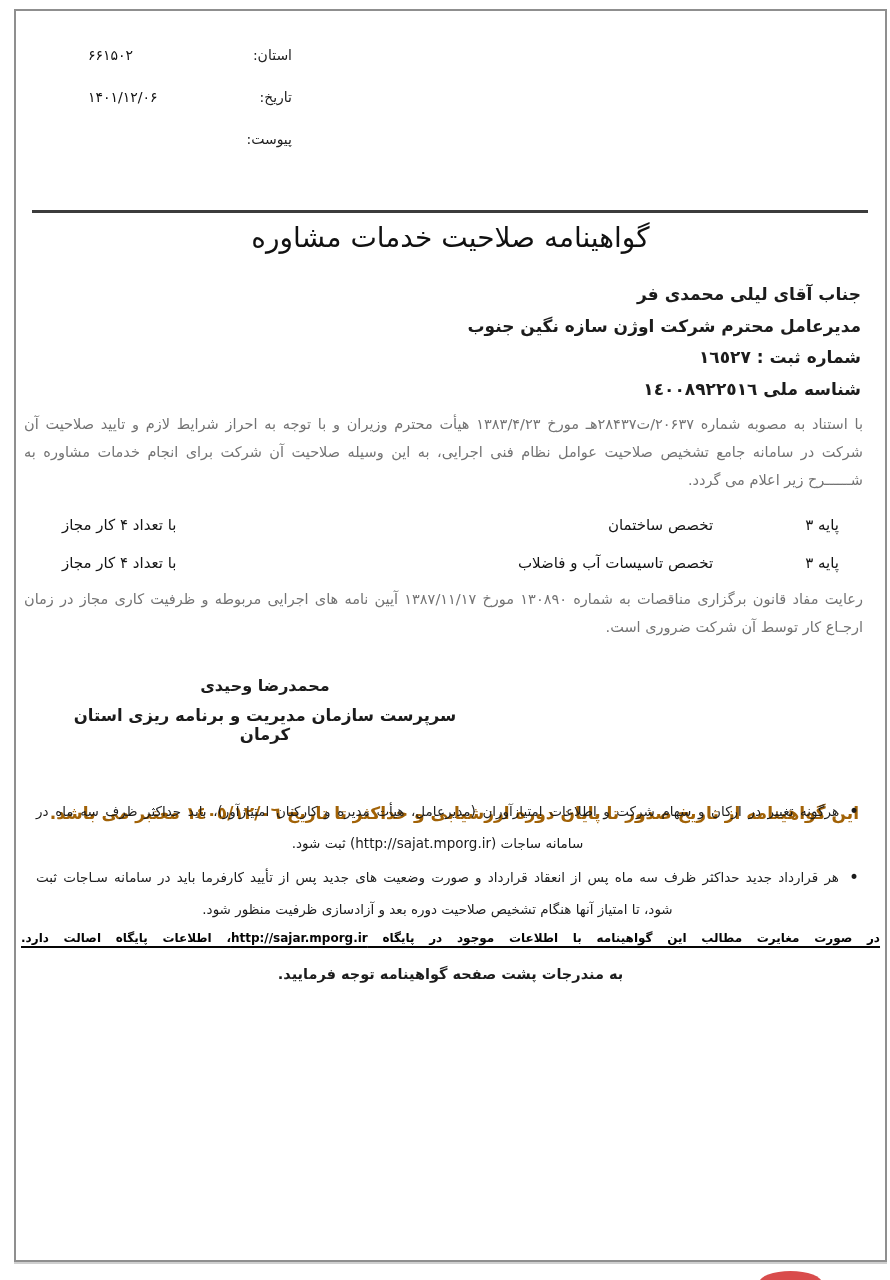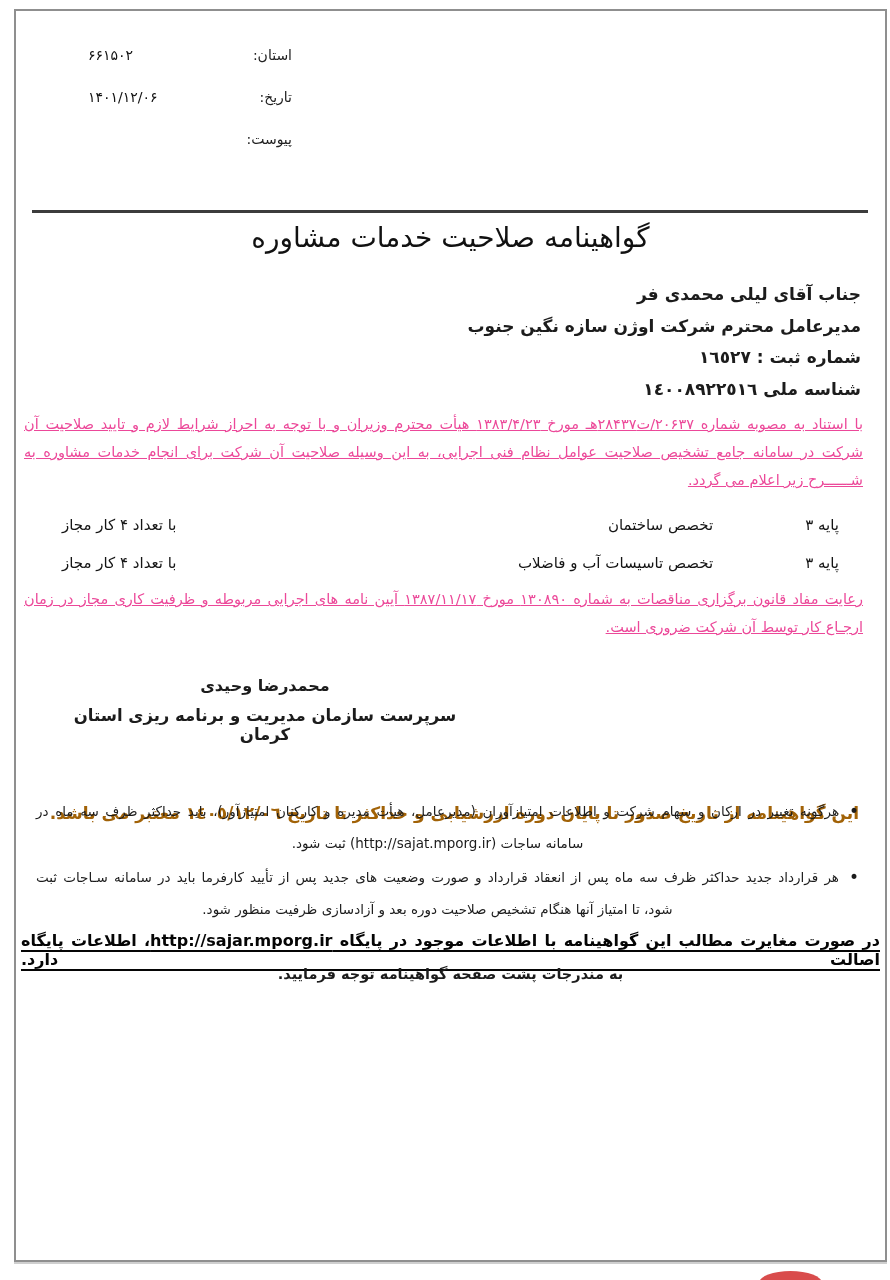--- a/index.html
+++ b/index.html
@@ -33,21 +33,21 @@
 
   .divider{top:199px;left:16px;width:836px;height:3px;background:#3c3c3c;}
 
   .cert-title{top:210px;left:0;width:100%;text-align:center;
               font-size:28px;font-weight:400;color:#111;}
 
   .recipient{top:268px;right:24px;left:24px;text-align:right;
              font-weight:bold;font-size:17px;line-height:31.5px;}
 
   .para{font-size:14.5px;line-height:28px;text-align:justify;
-        text-justify:inter-word;color:#ec4899;text-decoration:underline;}
+        text-justify:inter-word;color:#737373;}
   .intro-para{top:399px;right:22px;left:8px;}
   .law-para{top:574px;right:22px;left:8px;}
 
   .qual-row{display:flex;align-items:baseline;direction:rtl;
             right:46px;left:46px;font-size:15px;color:#141414;}
   .qual-row-1{top:505px;}
   .qual-row-2{top:543px;}
   .qual-grade{white-space:nowrap;}
   .qual-spec{margin-right:92px;white-space:nowrap;}
   .qual-cap{margin-right:auto;white-space:nowrap;}
@@ -59,21 +59,21 @@
   .validity{top:792px;right:26px;left:26px;text-align:right;
             font-weight:bold;font-size:17px;color:#a16207;}
 
   .notes{top:789px;right:16px;left:20px;}
   .note{display:flex;direction:rtl;margin-bottom:11px;}
   .note-marker{width:30px;font-size:17px;line-height:23px;text-align:center;flex:0 0 30px;}
   .note-body{flex:1;}
   .note-line1{font-size:13.5px;line-height:23px;text-align:justify;text-align-last:justify;}
   .note-line2{font-size:13.5px;line-height:23px;text-align:center;margin-top:9px;}
 
-  .disclaimer{top:920px;right:5px;left:5px;font-weight:bold;font-size:16px;
+  .disclaimer{top:920px;right:5px;left:5px;font-weight:bold;font-size:12px;
               text-align:justify;text-align-last:justify;
               text-decoration:underline;text-underline-offset:4px;
               text-decoration-thickness:1.5px;color:#050505;}
 
   .back-note{top:955px;left:0;width:100%;text-align:center;font-size:14.5px;font-weight:bold;}
 
   .red-fab{position:absolute;left:759px;top:1271px;width:63px;height:24px;
            border-radius:50%;background:#d94c4c;}
 </style>
 </head>

